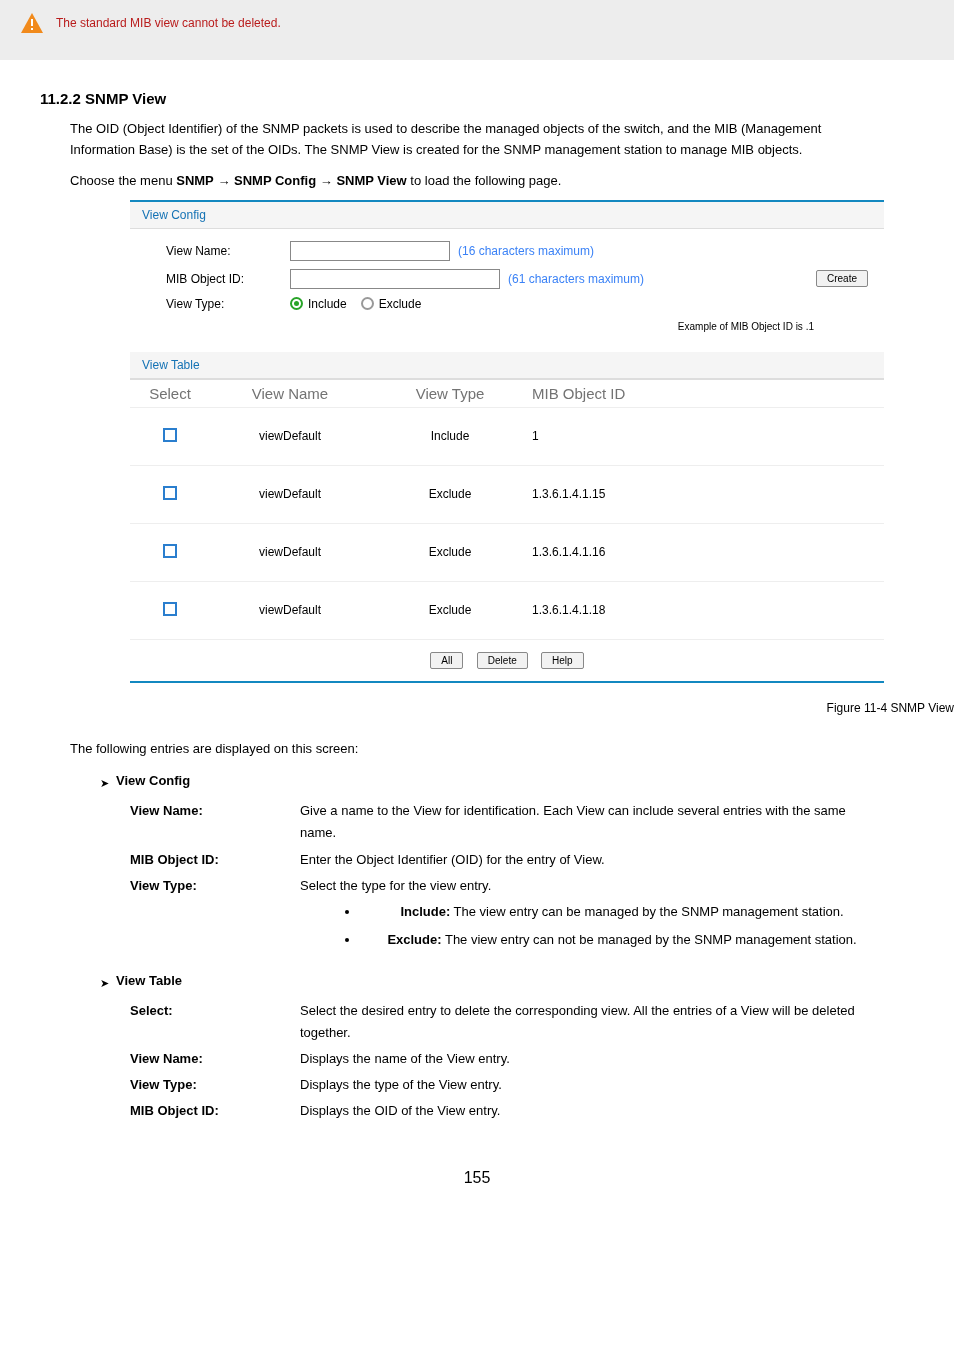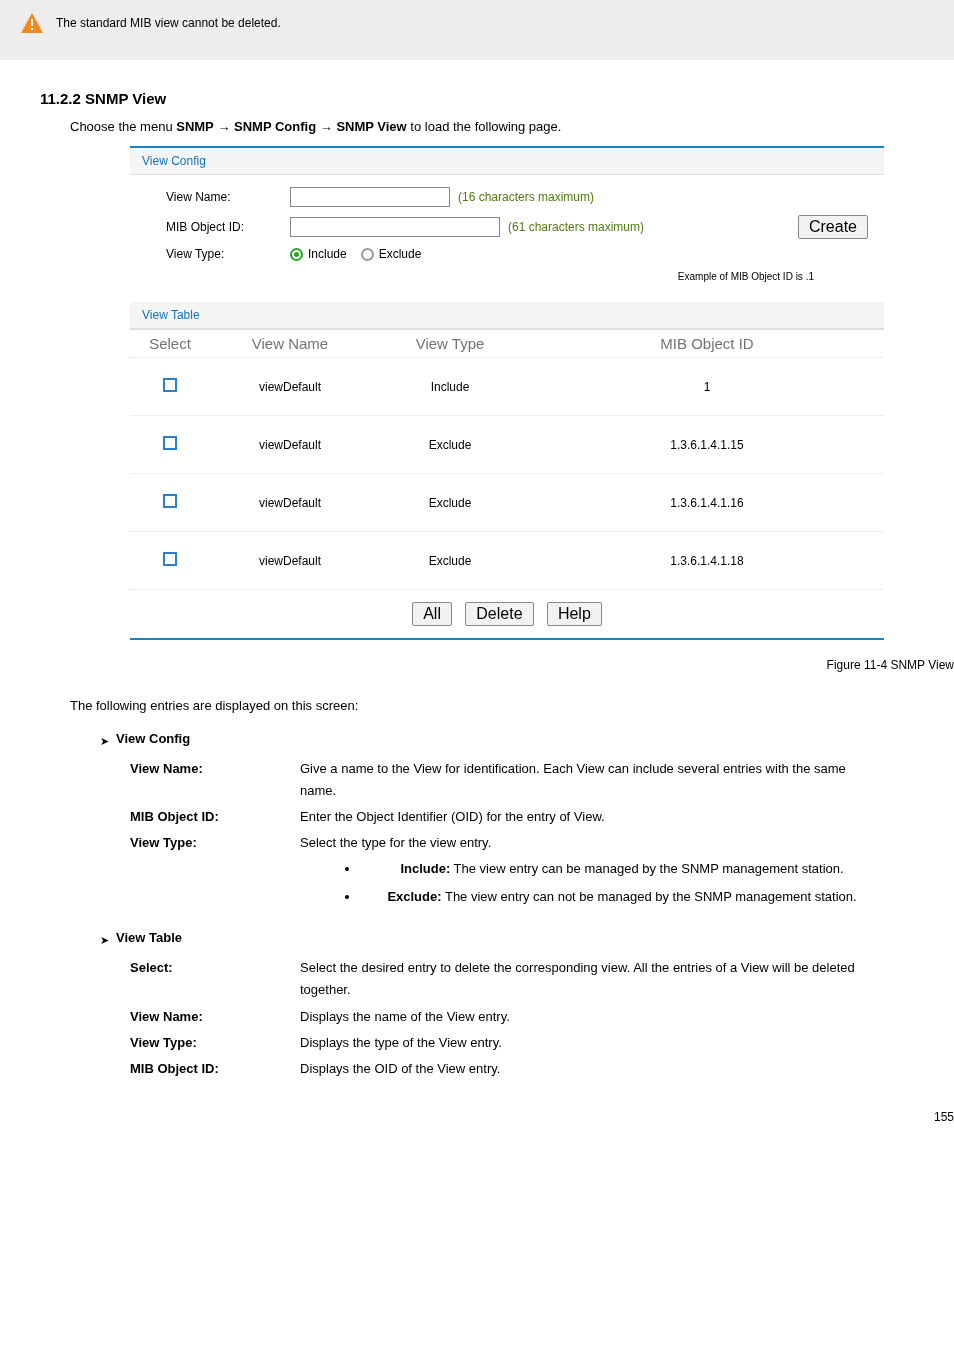--- a/index.html
+++ b/index.html
@@ -1,75 +1,76 @@
 <!DOCTYPE html>
 <html><head>
 <meta charset="utf-8">
 <style>
   * { box-sizing: border-box; margin: 0; padding: 0; }
   body { font-family: Arial, Helvetica, sans-serif; font-size: 13px; color: #000; background: #fff; width: 954px; }
   .page { width: 954px; padding: 0; }
   .note-box { background: #ededed; padding: 12px 20px; display: flex; align-items: flex-start; min-height: 60px; margin-bottom: 30px; }
   .note-icon { width: 24px; height: 22px; margin-right: 12px; flex-shrink: 0; }
-  .note-text { font-size: 12px; line-height: 1.5; color: #000000; padding-top: 2px; }
+  .note-text { font-size: 12px; line-height: 1.5; color: #b91c1c; padding-top: 2px; }
   .section-heading { font-size: 15px; font-weight: bold; margin: 20px 0 12px 40px; }
   .body-text { font-size: 13px; line-height: 1.6; margin: 0 70px 12px 70px; }
   .breadcrumb { font-size: 13px; margin: 0 70px 12px 70px; }
   .breadcrumb b { font-weight: bold; }
   .panel { margin: 0 70px 18px 130px; border-top: 2px solid #1388c0; border-bottom: 2px solid #1388c0; background: #fff; font-size: 12px; }
   .panel-section-header { background: #f5f5f5; color: #1573b5; padding: 6px 12px; font-size: 12px; border-bottom: 1px solid #ddd; }
   .panel .form-area { padding: 8px 0; }
   .form-row { display: flex; align-items: center; padding: 4px 0; }
   .form-label { width: 160px; padding-left: 36px; color: #000; }
   .text-input { height: 20px; border: 1px solid #888; padding: 1px 4px; font-size: 12px; }
-  .hint { margin-left: 8px; color: #4d7c0f; font-size: 12px; }
-  .btn { background: #f2f2f2; border: 1px solid #888; padding: 2px 10px; font-size: 16px; cursor: pointer; border-radius: 2px; }
+  .hint { margin-left: 8px; color: #3b82f6; font-size: 12px; }
+  .btn { background: #f2f2f2; border: 1px solid #888; padding: 2px 10px; font-size: 10px; cursor: pointer; border-radius: 2px; }
   .radio-wrap { display: inline-flex; align-items: center; margin-right: 14px; }
   .radio-visual { width: 13px; height: 13px; border: 2px solid #28a428; border-radius: 50%; display: inline-flex; align-items: center; justify-content: center; margin-right: 5px; }
   .radio-visual.sel::after { content: ""; width: 5px; height: 5px; background: #28a428; border-radius: 50%; }
   .radio-visual.unsel { border-color: #999; }
   .helper-r { display:flex; justify-content:flex-end; padding: 6px 70px 12px 0; font-size:10px; }
   .table { border-top: 1px solid #ddd; }
   .thead, .trow { display: flex; align-items: center; min-height: 24px; border-bottom: 1px solid #eee; }
   .col-select { width: 80px; text-align: center; }
   .col-vname  { width: 160px; text-align: center; }
   .col-vtype  { width: 160px; text-align: center; }
-  .col-mib    { flex: 1; text-align: center; }
+  .col-mib    { flex: 1; }
   .thead .th { color: #737373; font-size: 15px; padding: 5px 2px; }
   .td { font-size: 12px; padding: 20px 2px; }
   .cb-visual { width: 14px; height: 14px; border: 2px solid #2a7ece; display: inline-block; background: #fff; }
   .btn-row { text-align: center; padding: 12px 0; }
   .caption { text-align: right; font-size: 12px; margin: 0 0 24px 0; }
   .arrowhead { margin: 14px 0 8px 100px; display:flex; align-items:flex-start; }
   .arrowhead .glyph { width: 16px; font-size: 11px; margin-top:4px; }
   .arrowhead .lbl { font-weight: bold; font-size: 13px; }
   .kv-list { margin: 0 70px 0 130px; }
   .kv-row { display: flex; align-items: flex-start; padding: 2px 0; font-size: 13px; line-height: 1.7; }
   .kv-key { width: 170px; font-weight: bold; }
   .kv-val { flex: 1; }
   .kv-val ul { list-style: disc; padding-left: 60px; margin-top: 4px; }
   .kv-val li { margin-bottom: 6px; text-align: center; }
-  .page-num { text-align: right; font-size: 12px; margin-top: 28px; padding-bottom: 30px; }
+  .page-num { text-align: center; font-size: 16px; margin-top: 45px; padding-bottom: 30px; }
 </style>
 </head>
 <body>
 <div class="page">
 
 <div class="note-box">
   <span class="note-icon">
     <svg viewBox="0 0 24 22" width="24" height="22">
       <polygon points="12,1 23,21 1,21" fill="#f18a1c"></polygon>
       <rect x="11" y="7" width="2" height="7" fill="#fff"></rect>
       <rect x="11" y="16" width="2" height="2" fill="#fff"></rect>
     </svg>
   </span>
   <span class="note-text">The standard MIB view cannot be deleted.</span>
 </div>
 
 <div class="section-heading">11.2.2 SNMP View</div>
+<div class="body-text">The OID (Object Identifier) of the SNMP packets is used to describe the managed objects of the switch, and the MIB (Management Information Base) is the set of the OIDs. The SNMP View is created for the SNMP management station to manage MIB objects.</div>
 <div class="breadcrumb">
   <span>Choose the menu </span>
   <b>SNMP</b>
   <b>→</b>
   <b>SNMP Config</b>
   <b>→</b>
   <b>SNMP View</b>
   <span> to load the following page.</span>
 </div>
 

